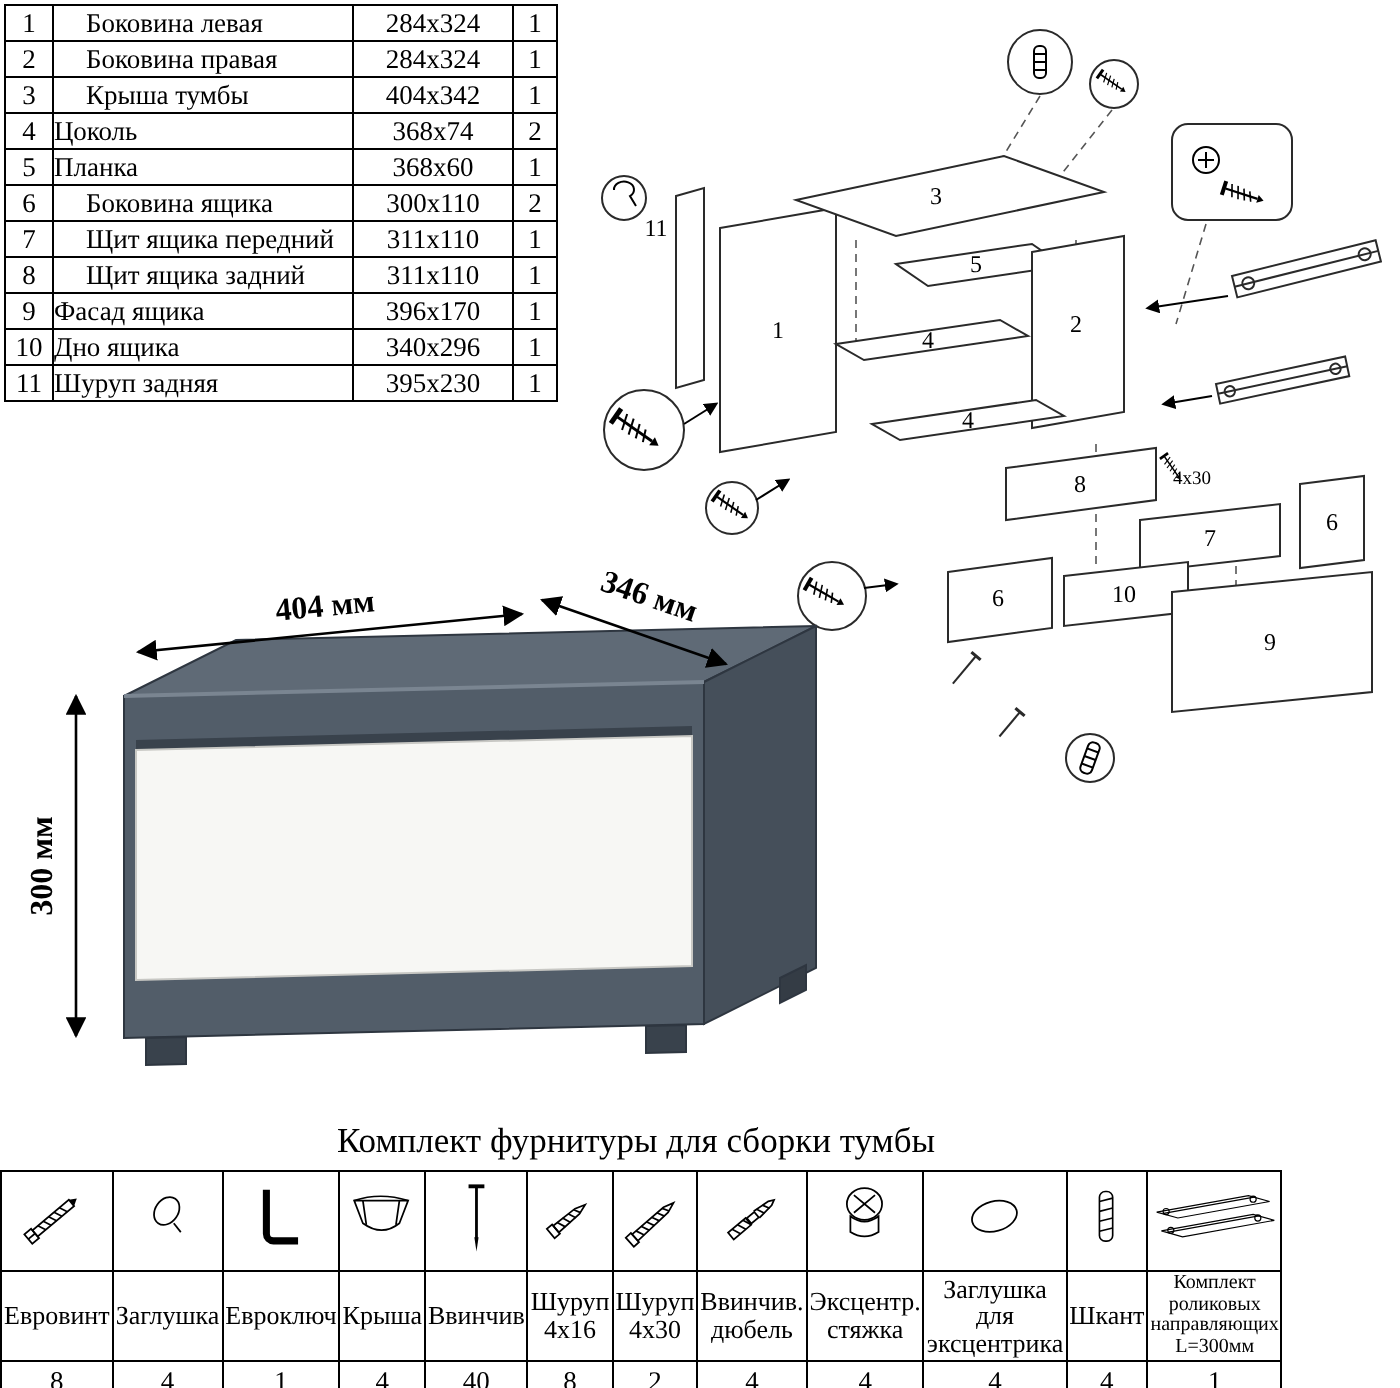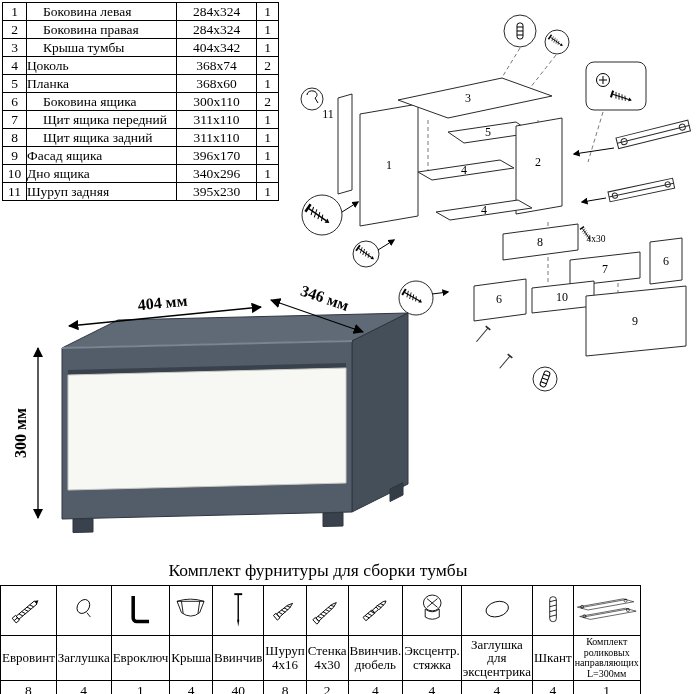--- a/index.html
+++ b/index.html
@@ -407,21 +407,21 @@
                 </svg>
               </span></td>
           </tr>
         <tr>
             <td class="hw-name">Евровинт</td>
             <td class="hw-name">Заглушка</td>
             <td class="hw-name">Евроключ</td>
             <td class="hw-name">Крыша</td>
             <td class="hw-name">Ввинчив</td>
             <td class="hw-name">Шуруп 4x16</td>
-            <td class="hw-name">Стенка 4x30</td>
+            <td class="hw-name">Шуруп 4x30</td>
             <td class="hw-name">Ввинчив. дюбель</td>
             <td class="hw-name">Эксцентр. стяжка</td>
             <td class="hw-name">Заглушка для эксцентрика</td>
             <td class="hw-name">Шкант</td>
             <td class="hw-name">Комплект роликовых направляющих L=300мм</td>
           </tr>
         <tr>
             <td class="hw-qty">8</td>
             <td class="hw-qty">4</td>
             <td class="hw-qty">1</td>

